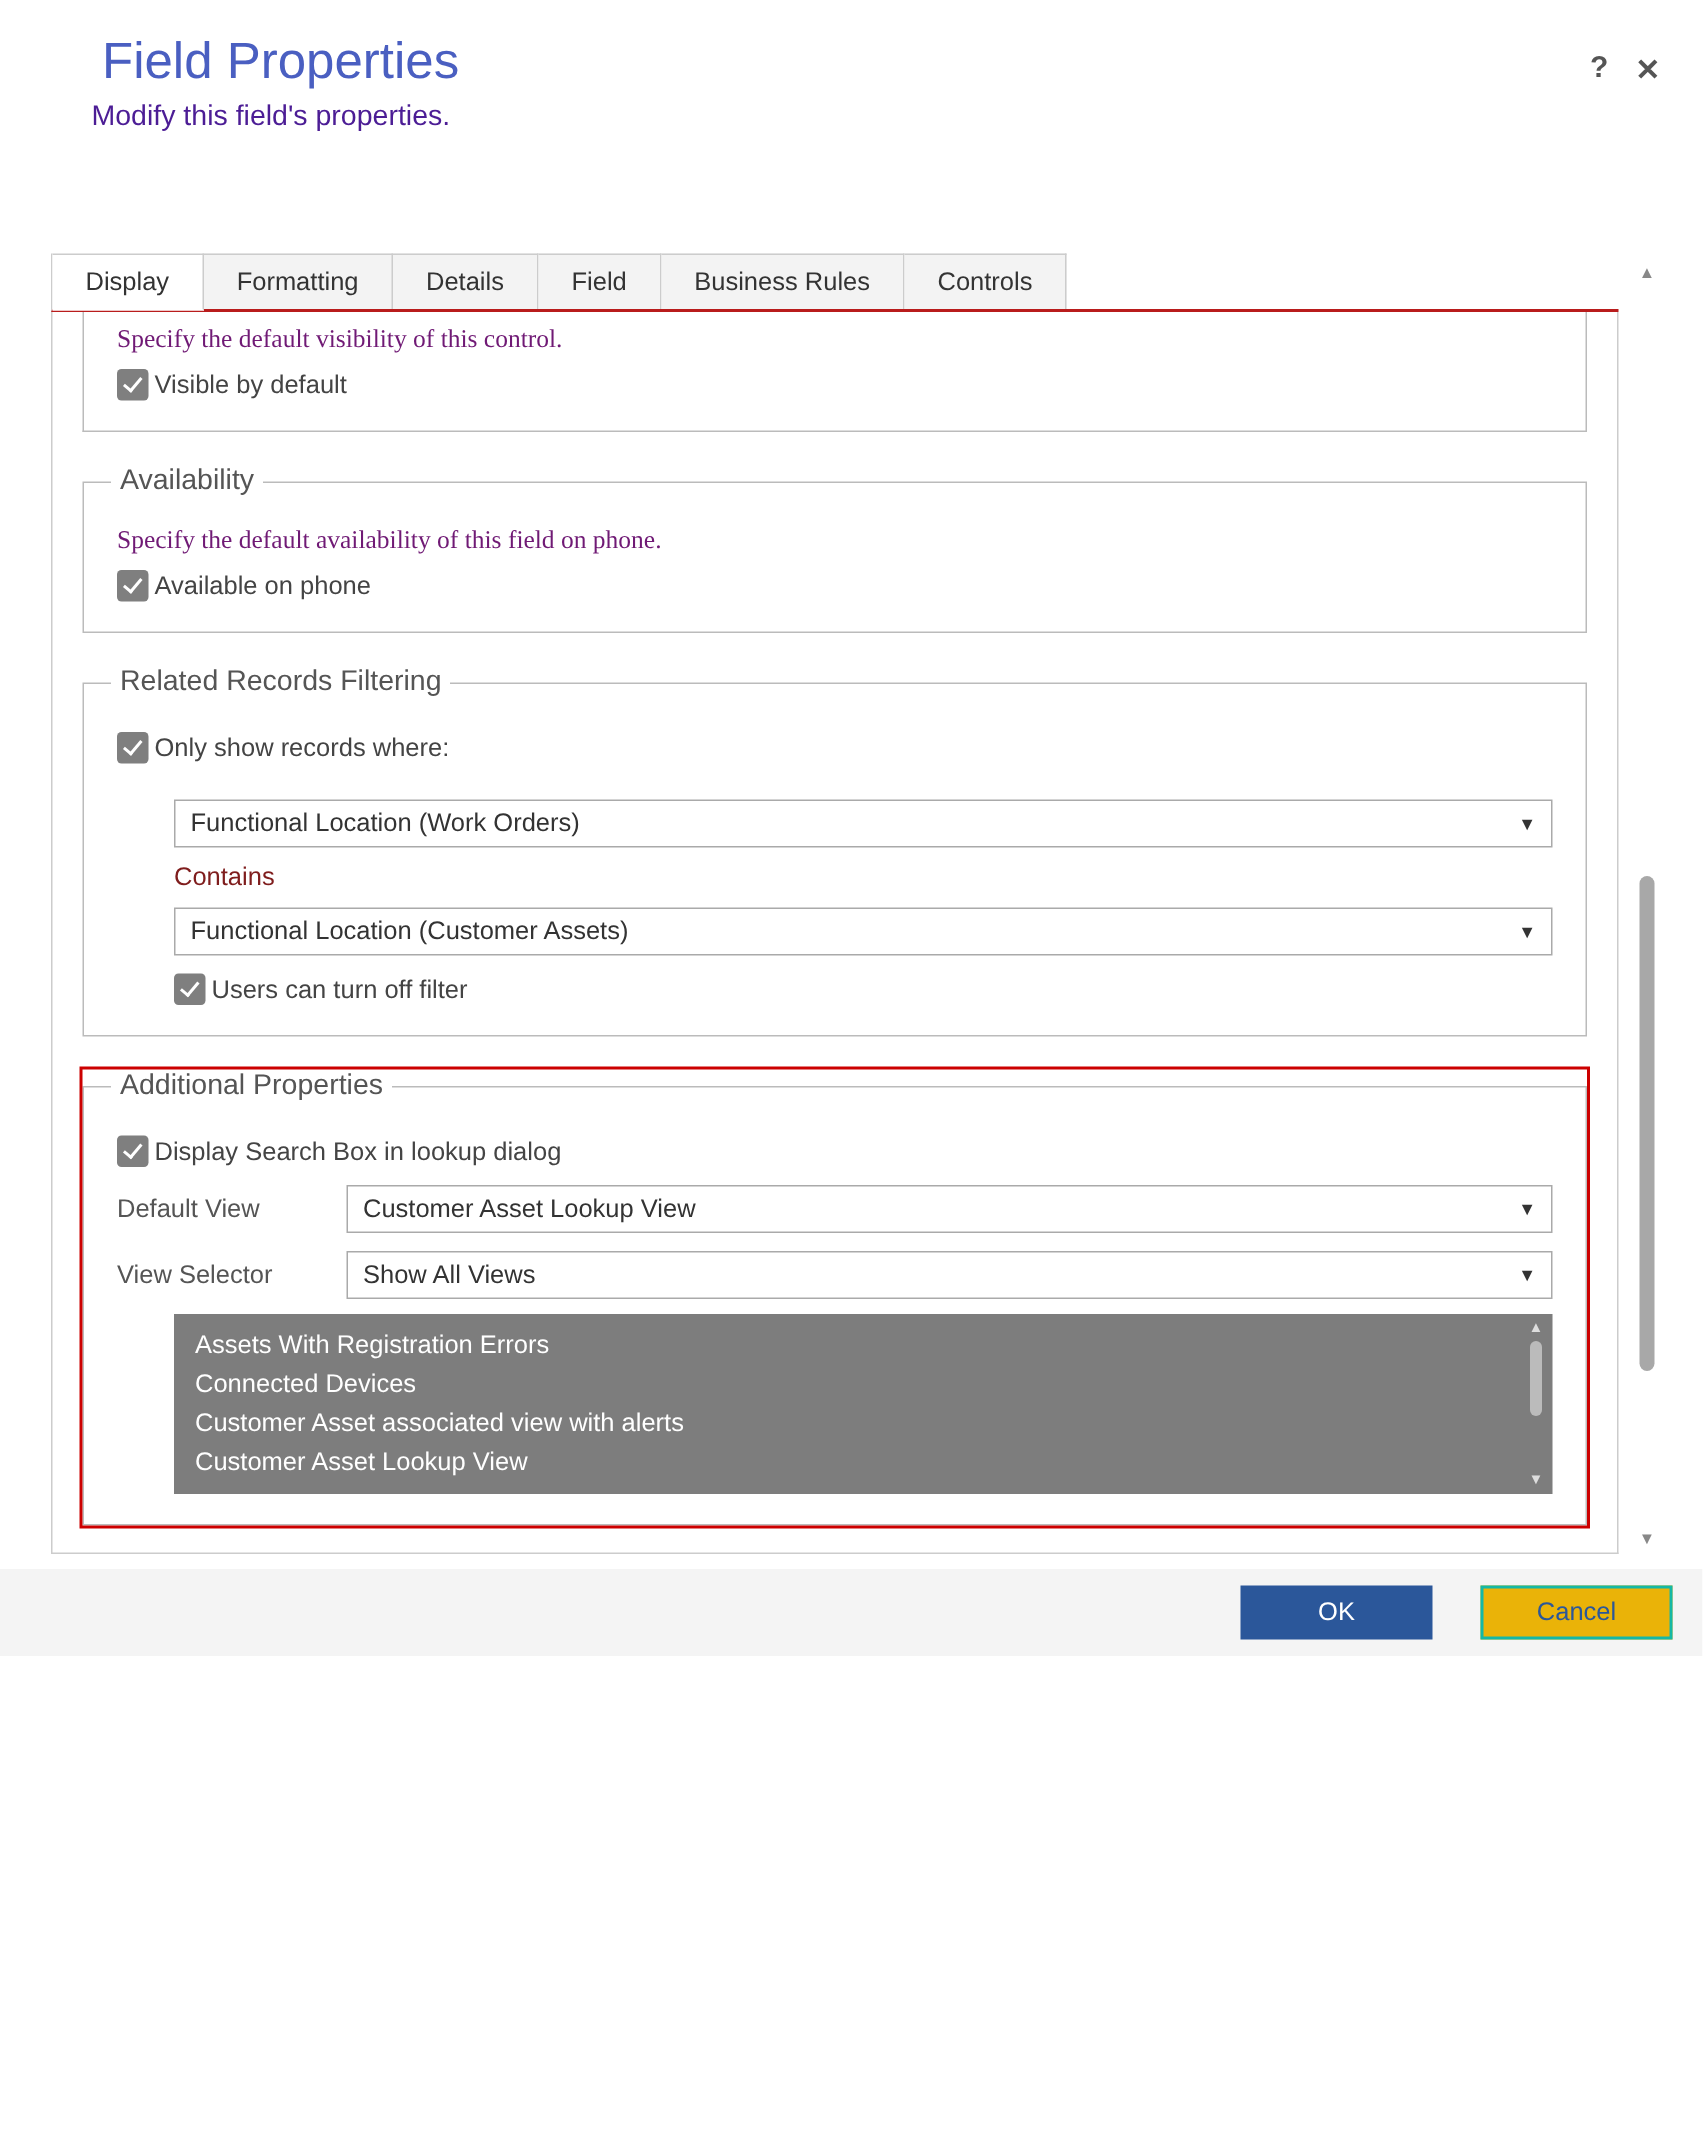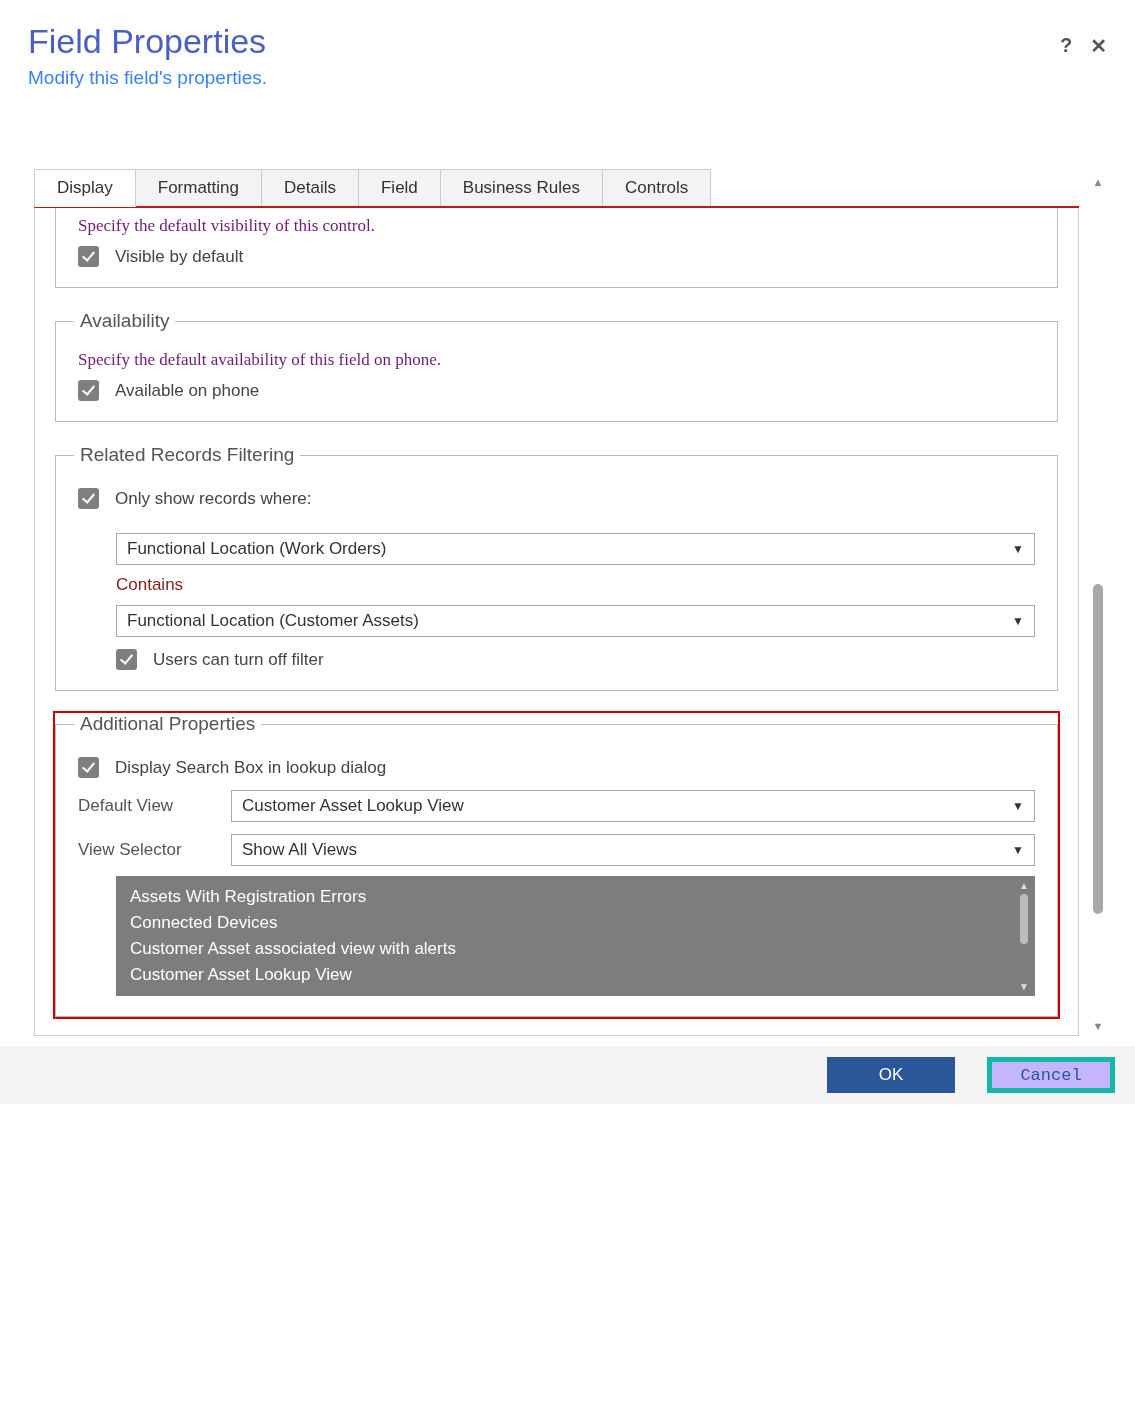--- a/index.html
+++ b/index.html
@@ -16,25 +16,27 @@
   .header-row {
     display: flex;
     justify-content: space-between;
     align-items: flex-start;
   }
   .title {
     font-size: 34px;
     color: #4a5fc1;
     font-weight: 400;
     margin-bottom: 6px;
+    margin-left: 40px;
   }
   .subtitle {
     font-size: 19px;
-    color: #3b82f6;
+    color: #4c1d95;
     margin-bottom: 30px;
+    margin-left: 33px;
   }
   .header-icons {
     display: flex;
     gap: 18px;
     margin-top: 12px;
     color: #555;
     font-size: 20px;
     font-weight: bold;
   }
   .header-icons span { cursor: pointer; }
@@ -119,21 +121,21 @@
   }
   .desc {
     font-size: 17px;
     color: #701a75;
     margin-bottom: 10px;
     font-family: Liberation Serif, serif;
   }
   .cb-row {
     display: flex;
     align-items: center;
-    gap: 16px;
+    gap: 4px;
     margin-top: 4px;
   }
   .cb {
     width: 21px;
     height: 21px;
     background: #7f7f7f;
     border-radius: 3px;
     position: relative;
     display: inline-flex;
     align-items: center;
@@ -262,24 +264,23 @@
     align-items: center;
     justify-content: center;
     cursor: pointer;
   }
   .btn-primary {
     background: #2b579a;
     color: #fff;
     border: none;
   }
   .btn-secondary {
-    background: #c4b5fd;
+    background: #eab308;
     color: #2b579a;
-    border: 5px solid #14b8a6;
-    font-family: Liberation Mono, monospace;
+    border: 2px solid #14b8a6;
   }
 </style>
 </head>
 <body>
 
 <div class="dialog">
   <div class="header-row">
     <div>
       <div class="title">Field Properties</div>
       <div class="subtitle">Modify this field's properties.</div>

